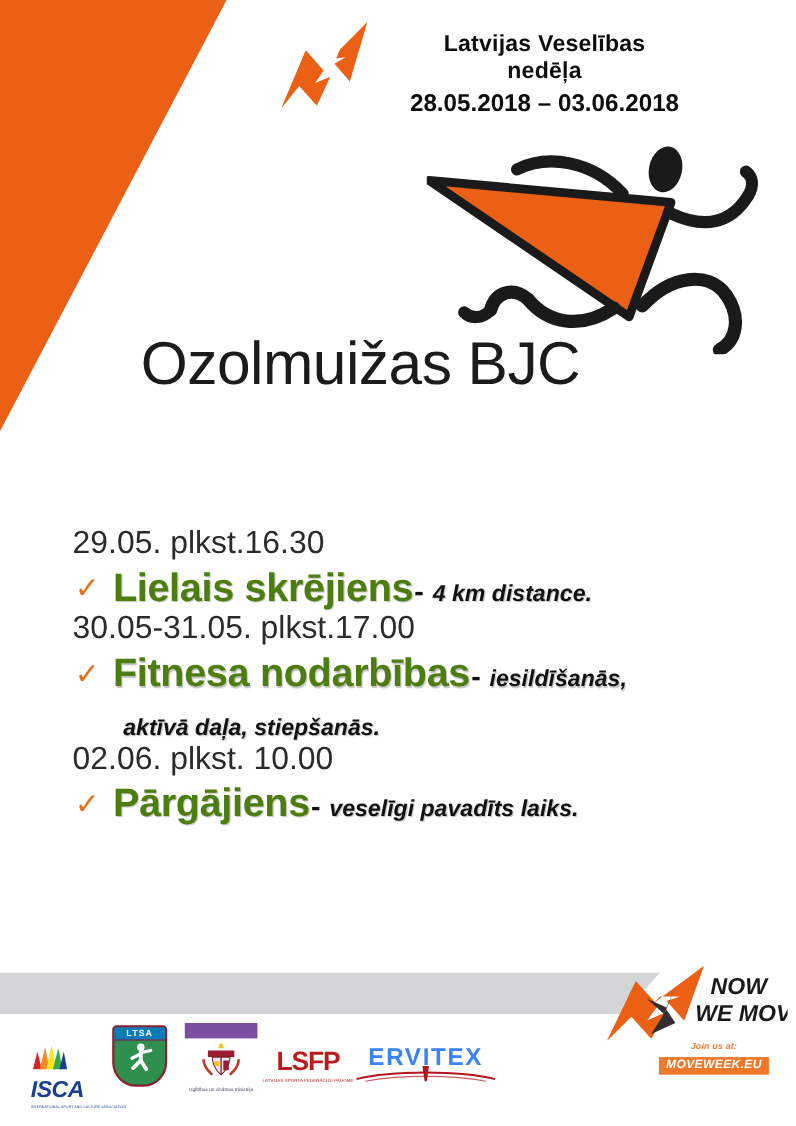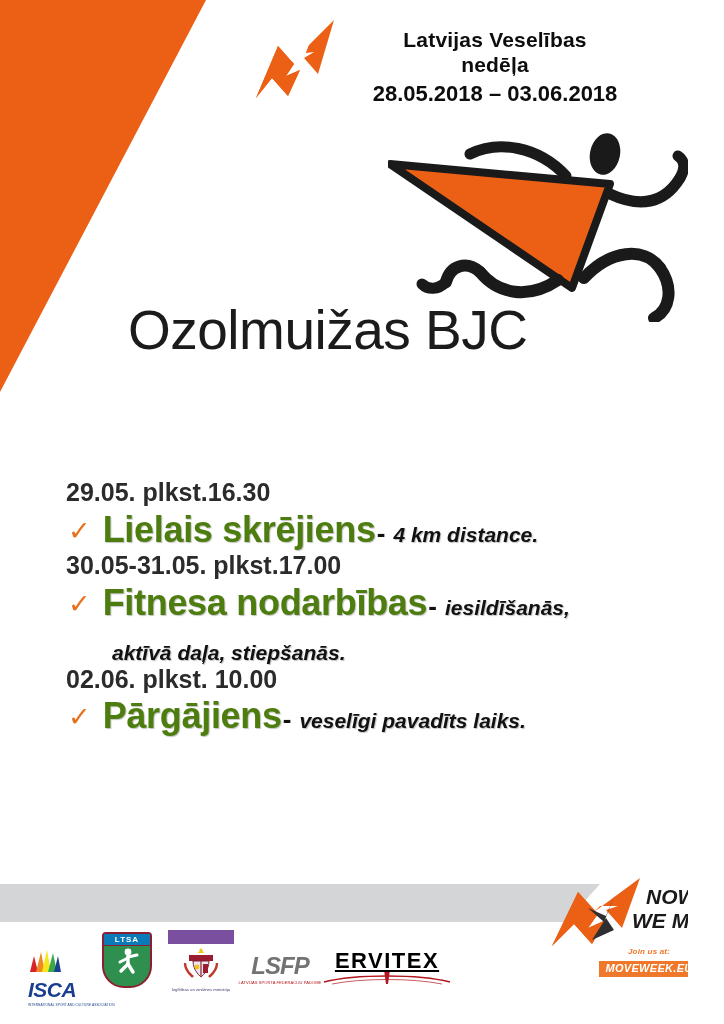--- a/index.html
+++ b/index.html
@@ -3,21 +3,21 @@
 <meta charset="utf-8">
 <style>
   html,body{margin:0;padding:0;}
   body{
     width:724px;height:1024px;
     background:#ffffff;
     font-family:"Liberation Sans", sans-serif;
     overflow:hidden;
     position:relative;
   }
-  #poster{position:relative;width:688px;height:1024px;background:#fff;overflow:hidden;}
+  #poster{position:relative;width:688px;height:1024px;background:#fff;overflow:hidden;padding-left:32px;}
 
   
   .corner-wedge{position:absolute;left:0;top:0;width:220px;height:400px;}
 
   
   .header-mark{position:absolute;left:248px;top:18px;width:90px;height:80px;}
 
   
   .header-text{
     position:absolute;left:330px;top:28px;width:330px;
@@ -34,21 +34,21 @@
   .main-title{
     position:absolute;left:128px;top:300px;width:580px;
     color:#1b1b1b;font-size:55px;font-weight:400;
     line-height:1.12;letter-spacing:-0.5px;
   }
   .main-title .t2{display:block;}
 
   
   .events{position:absolute;left:0;top:478px;width:724px;}
   .ev-date{
-    font-size:25px;color:#2b2b2b;font-weight:700;
+    font-size:29px;color:#2b2b2b;font-weight:400;
     padding-left:66px;line-height:1.15;
   }
   .ev-row{display:flex;align-items:baseline;padding-left:68px;margin-top:2px;}
   .check{
     color:#e8701a;font-size:27px;line-height:1;font-weight:400;
     margin-right:12px;flex:0 0 auto;transform:translateY(-2px);
   }
   .ev-name{
     color:#4d7c0f;font-size:36px;font-weight:bold;letter-spacing:-0.3px;
     text-shadow:1px 1px 1px rgba(120,120,120,.45);
@@ -105,30 +105,30 @@
 
   
   .minis{left:160px;top:0px;width:82px;text-align:center;}
   .minis-bar{width:66px;height:14px;background:#7b4fa0;margin:0 auto 3px auto;}
   .minis-crest{width:40px;height:34px;margin:0 auto;}
   .minis-sub{font-size:4.3px;color:#4a3a6a;line-height:1.25;margin-top:2px;}
 
   
   .lsfp{left:228px;top:24px;width:104px;text-align:center;}
   .lsfp-word{
-    font-size:24px;font-weight:bold;font-style:italic;color:#737373;
+    font-size:24px;font-weight:bold;color:#b91c1c;
     letter-spacing:-1px;line-height:1;
   }
   .lsfp-sub{font-size:4px;color:#b4161f;letter-spacing:.1px;margin-top:2px;white-space:nowrap;}
 
   
   .ervi{left:322px;top:20px;width:130px;text-align:center;}
   .ervi-word{
-    font-size:22px;font-weight:bold;color:#000000;letter-spacing:1.5px;
-    line-height:1;position:relative;z-index:2;text-decoration:underline;
+    font-size:22px;font-weight:bold;color:#3b82f6;letter-spacing:1.5px;
+    line-height:1;position:relative;z-index:2;
   }
   .ervi-sweep{width:130px;height:16px;margin-top:-4px;}
 </style>
 </head>
 <body>
 
 <div id="poster">
 
   <svg class="corner-wedge" viewBox="0 0 220 400">
     <polygon points="0,0 206,0 0,392" fill="#ec6015"></polygon>

